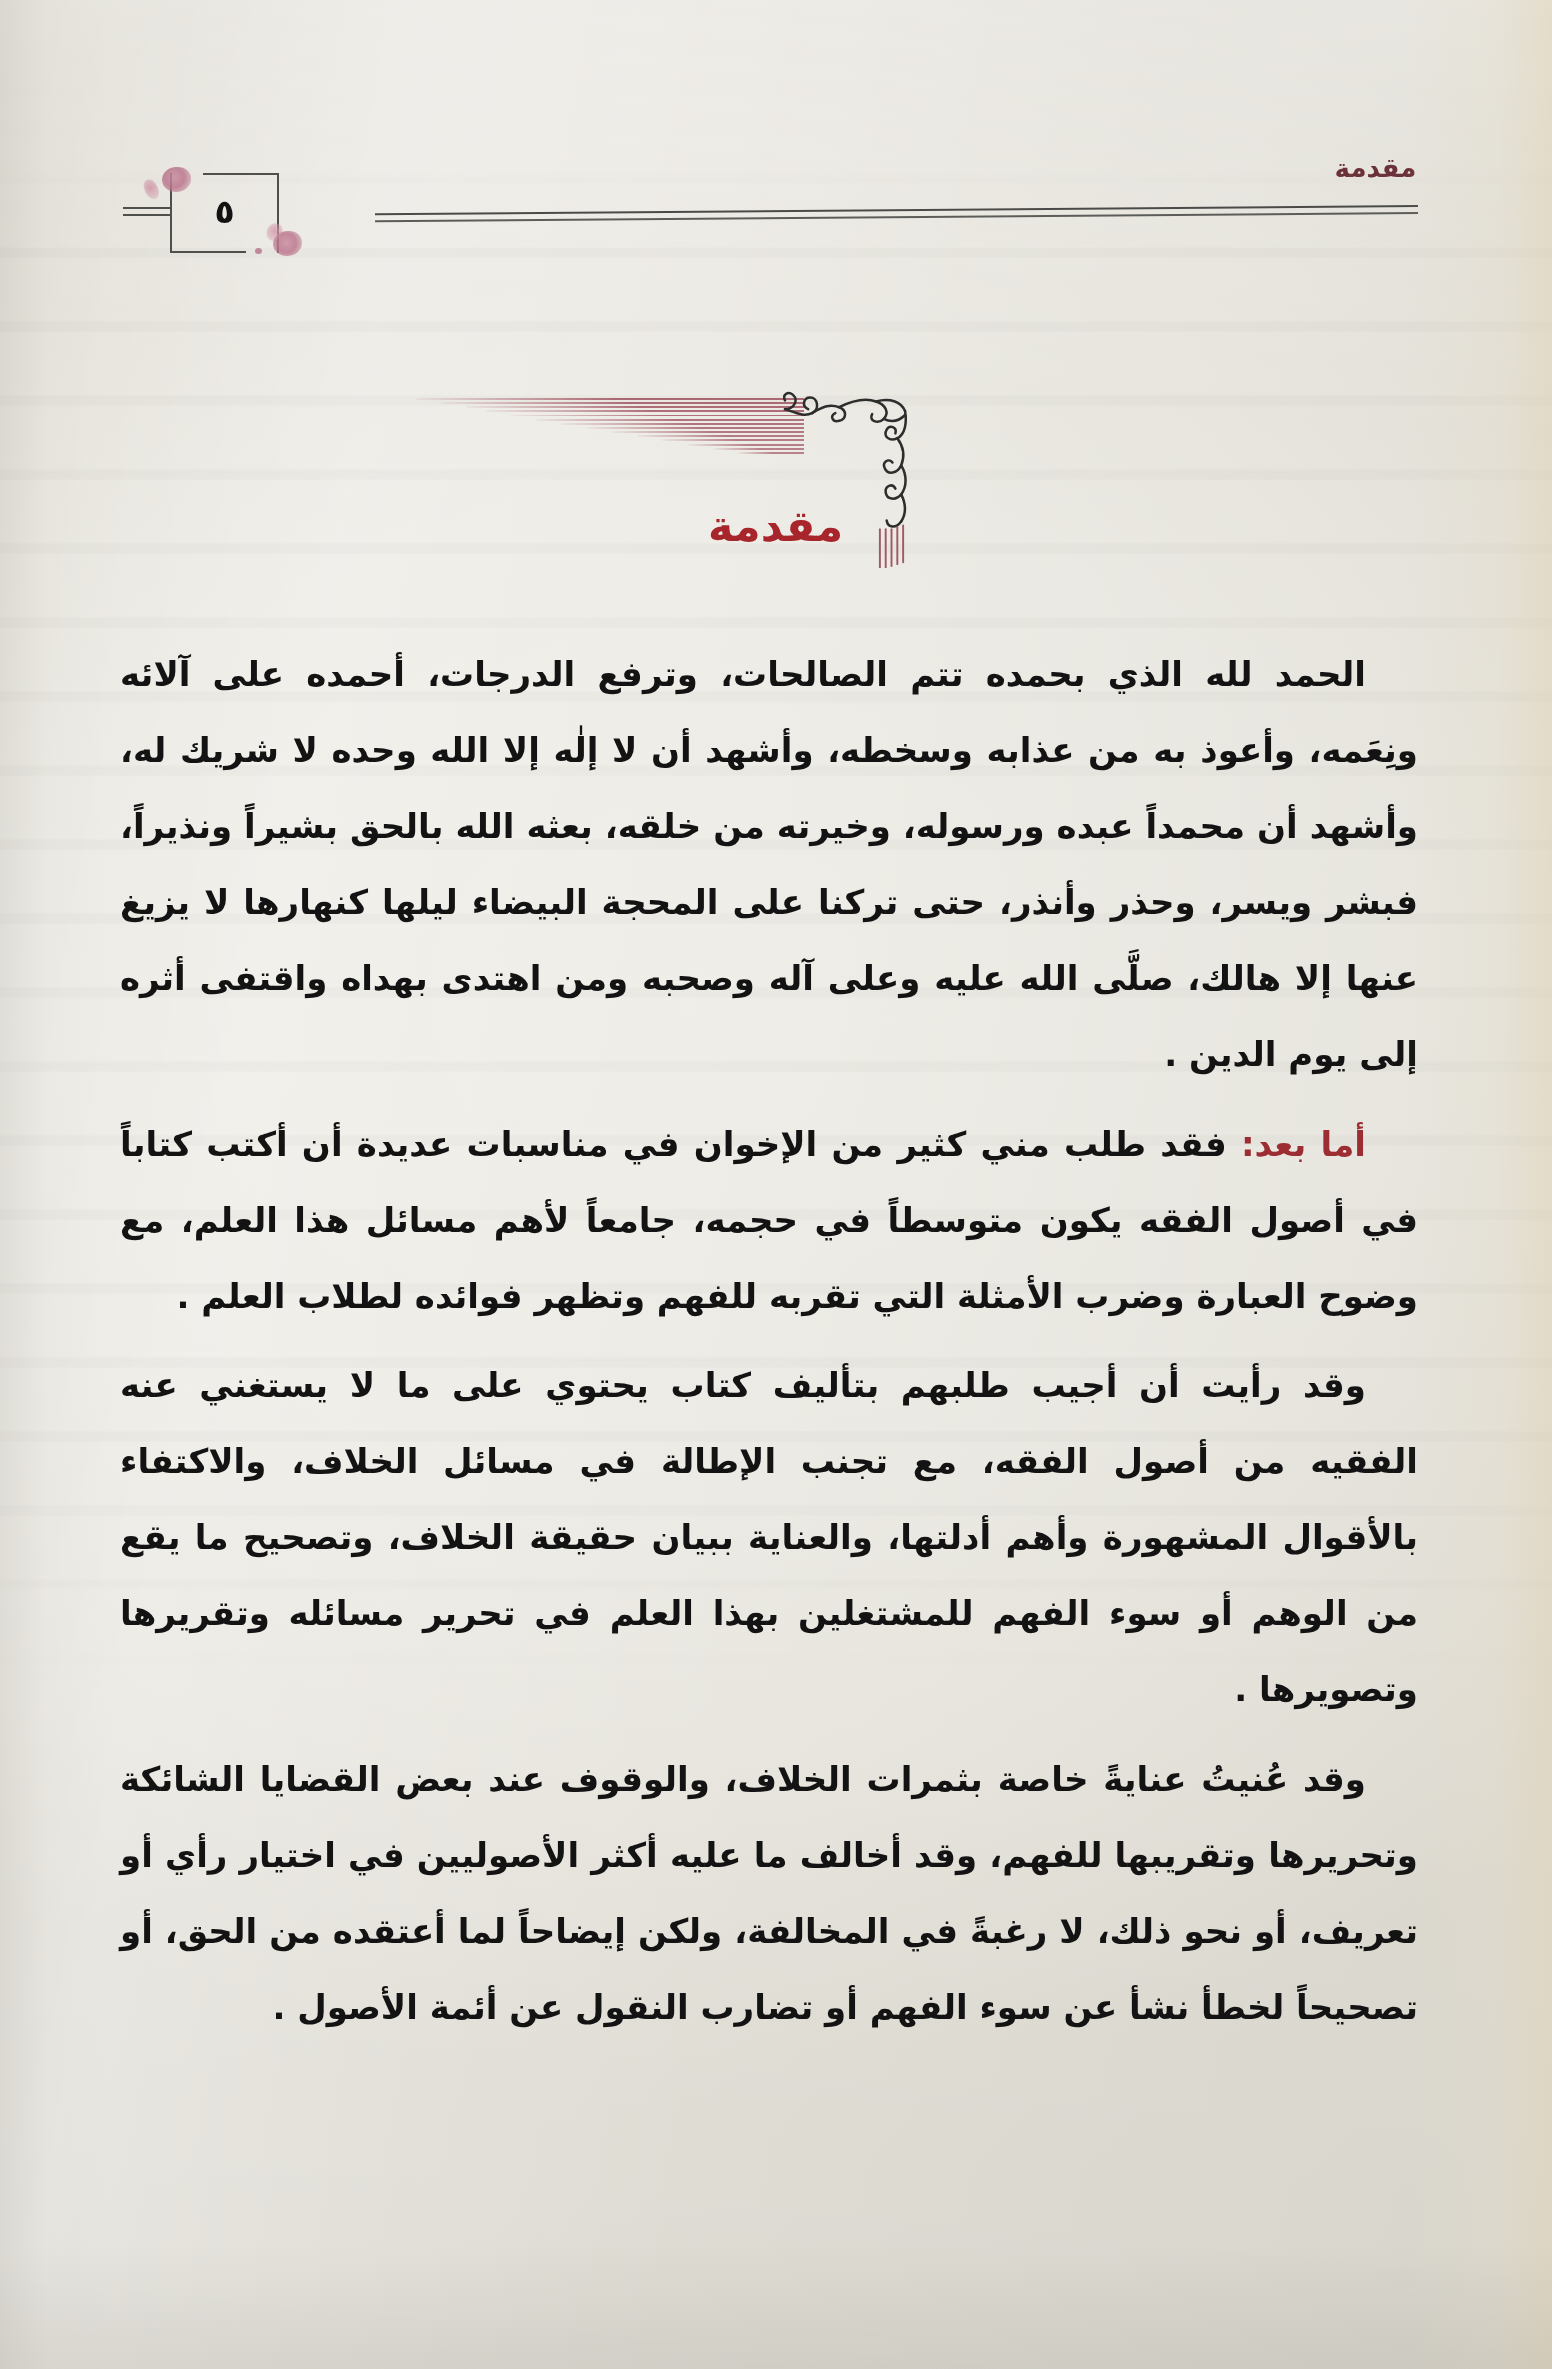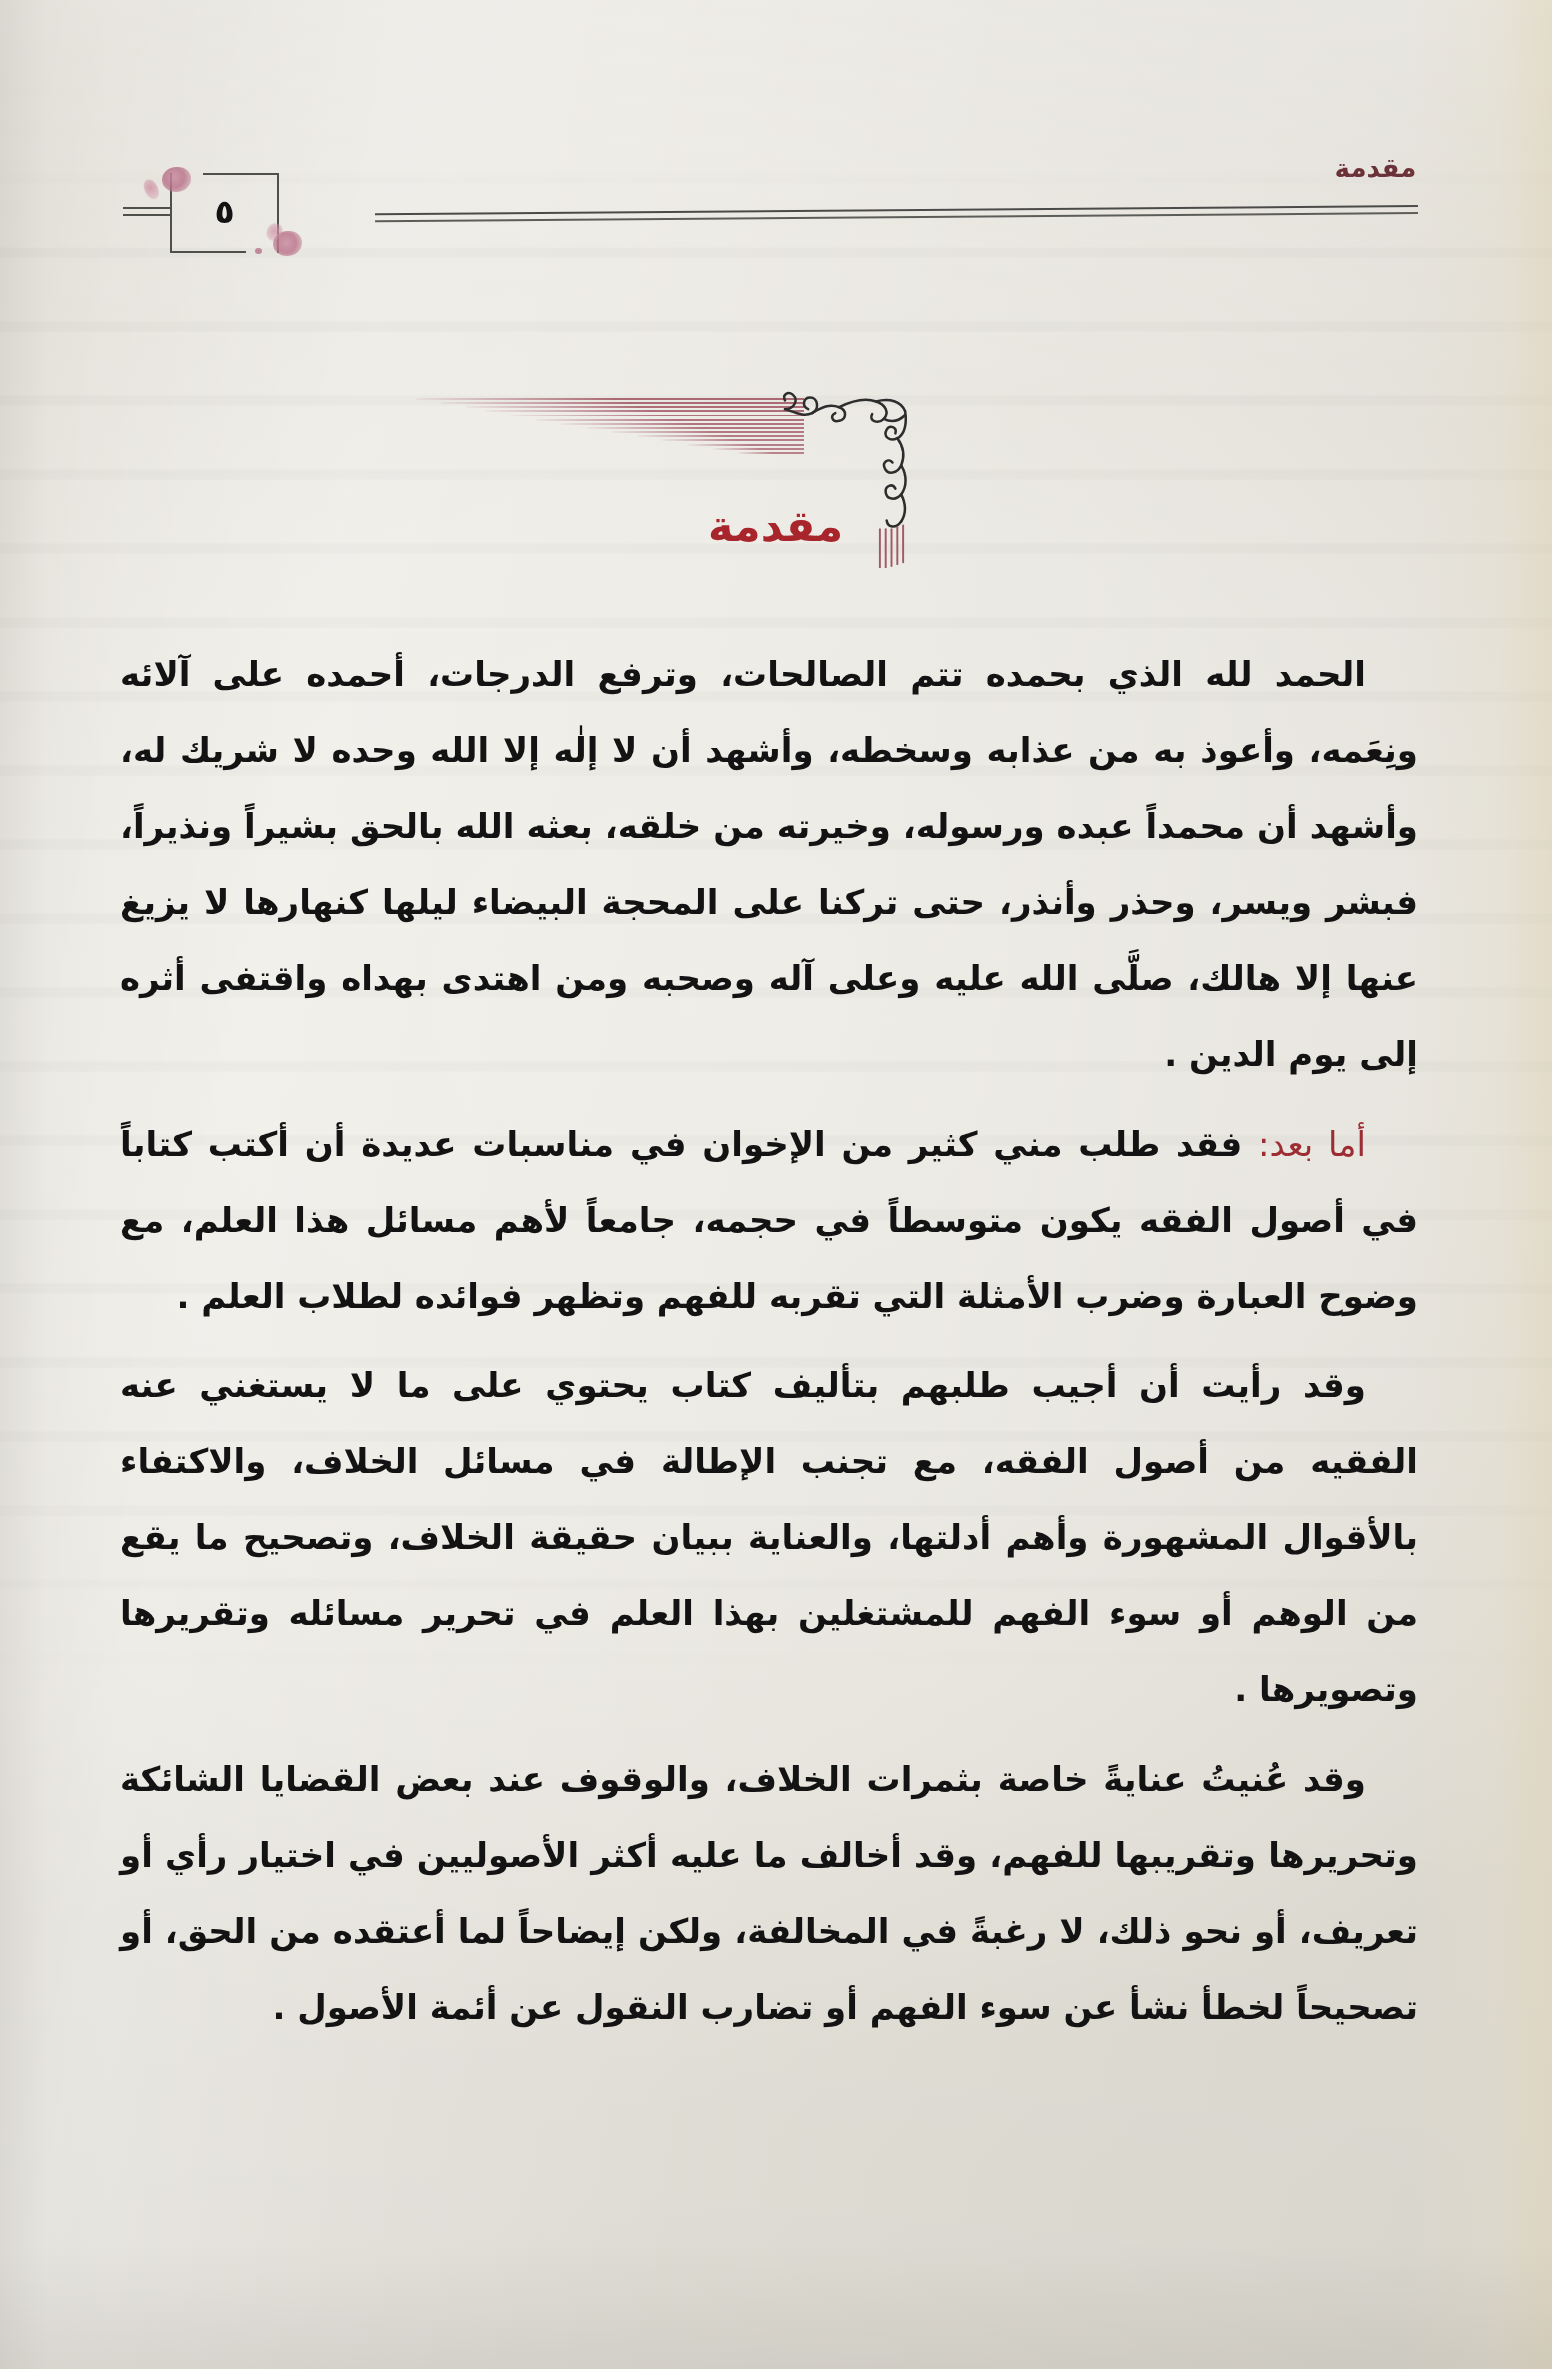--- a/index.html
+++ b/index.html
@@ -257,21 +257,21 @@
     font-weight: 700;
     letter-spacing: 0;
   }
   .body p {
     margin: 0 0 13.6px 0;
     text-indent: 52px;
   }
   .body p:last-child { margin-bottom: 0; }
   .lead-red {
     color: #9c2e33;
-    font-weight: 400;
+    font-weight: 700;
   }
 </style>
 </head>
 <body>
 
 <div class="page">
 
   <div class="paper-grain"></div>
   <div class="bleed"></div>
 

